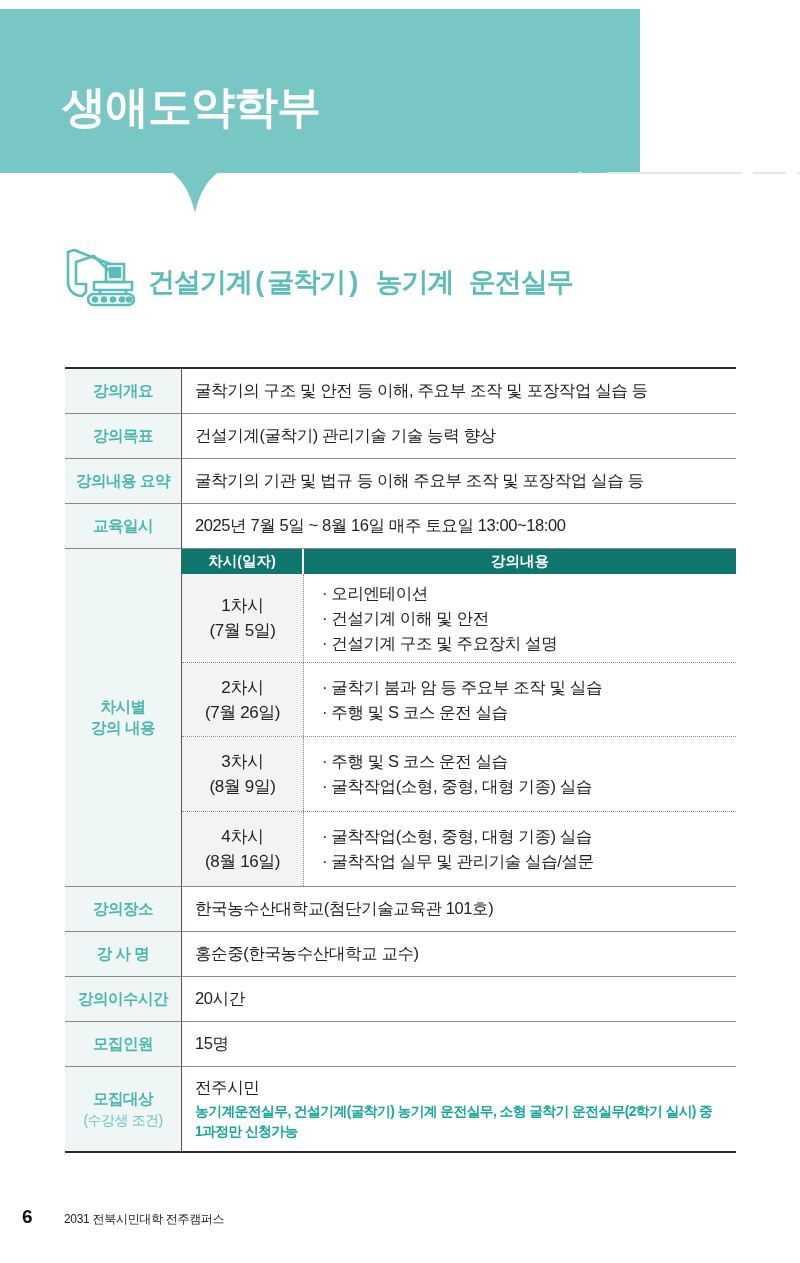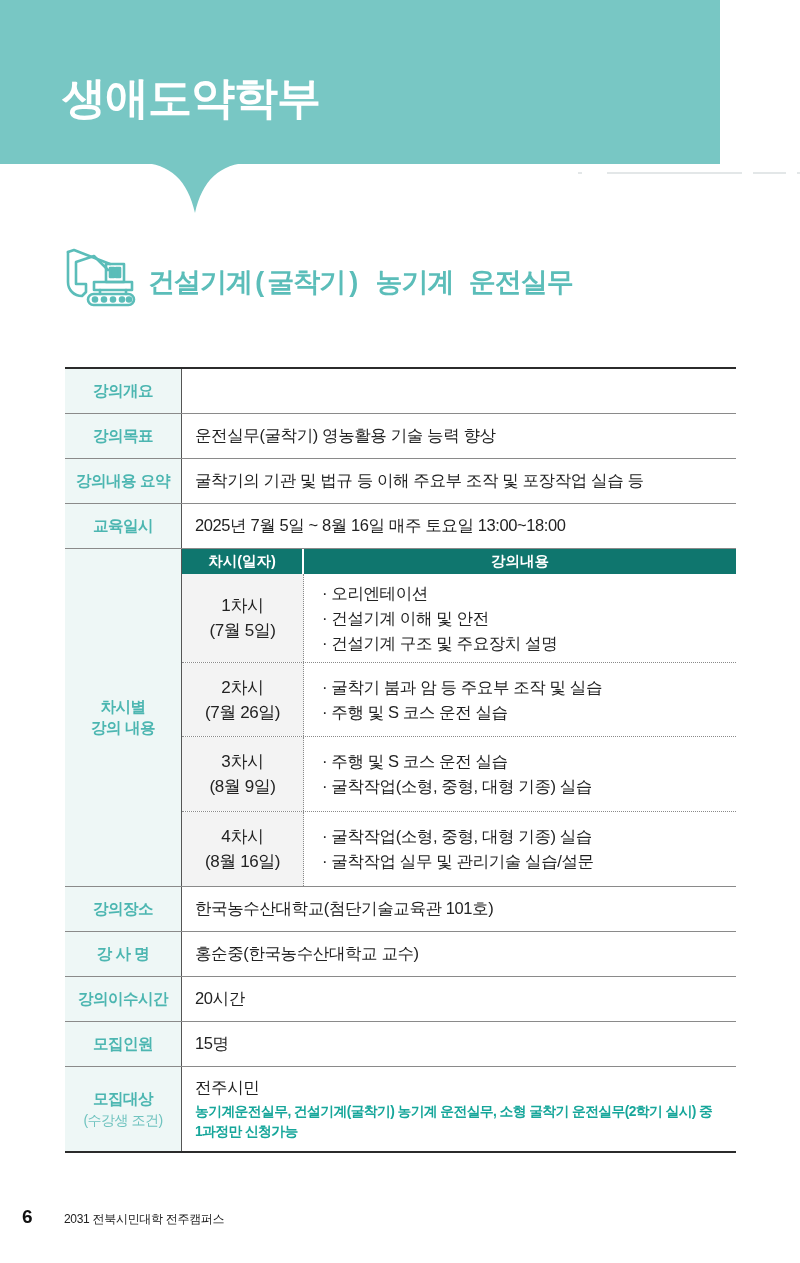--- a/index.html
+++ b/index.html
@@ -1,20 +1,20 @@
 <!DOCTYPE html>
 <html><head>
   <meta charset="utf-8">
   <style>
     * { box-sizing: border-box; margin: 0; padding: 0; }
     html, body { width: 800px; height: 1263px; background: #ffffff; overflow: hidden; }
     body { position: relative; font-family: "Liberation Sans", "DejaVu Sans", sans-serif; color: #222; }
 
     .banner {
-      position: absolute; left: 0; top: 0; width: 720px; height: 164px;
+      position: absolute; left: 0; top: 9px; width: 640px; height: 164px;
       background: #78c7c4;
     }
     .banner-title {
       position: absolute; left: 62px; top: 76px;
       font-family: "DejaVu Sans", sans-serif;
       font-weight: bold; font-size: 44px; letter-spacing: -1px;
       color: #ffffff; line-height: 1;
     }
     .banner-tail {
       position: absolute; left: 140px; top: 163px; width: 110px; height: 52px;
@@ -111,24 +111,25 @@
     <circle cx="49" cy="51.5" r="2" fill="#5bbdb9"></circle>
     <circle cx="58" cy="51.5" r="2" fill="#5bbdb9"></circle>
     <circle cx="65" cy="51.5" r="2" fill="#5bbdb9"></circle>
   </svg>
   <div class="course-title">건설기계(굴착기) 농기계 운전실무</div>
 </div>
 
 <div class="info-table">
   <div class="row h44">
     <div class="label">강의개요</div>
+    <div class="value">굴착기의 구조 및 안전 등 이해, 주요부 조작 및 포장작업 실습 등</div>
   </div>
   <div class="row h44">
     <div class="label">강의목표</div>
-    <div class="value">운전실무(굴착기) 영농활용 기술 능력 향상</div>
+    <div class="value">건설기계(굴착기) 관리기술 기술 능력 향상</div>
   </div>
   <div class="row h44">
     <div class="label">강의내용 요약</div>
     <div class="value">굴착기의 기관 및 법규 등 이해 주요부 조작 및 포장작업 실습 등</div>
   </div>
   <div class="row h44">
     <div class="label">교육일시</div>
     <div class="value">2025년 7월 5일 ~ 8월 16일  매주 토요일 13:00~18:00</div>
   </div>
 

